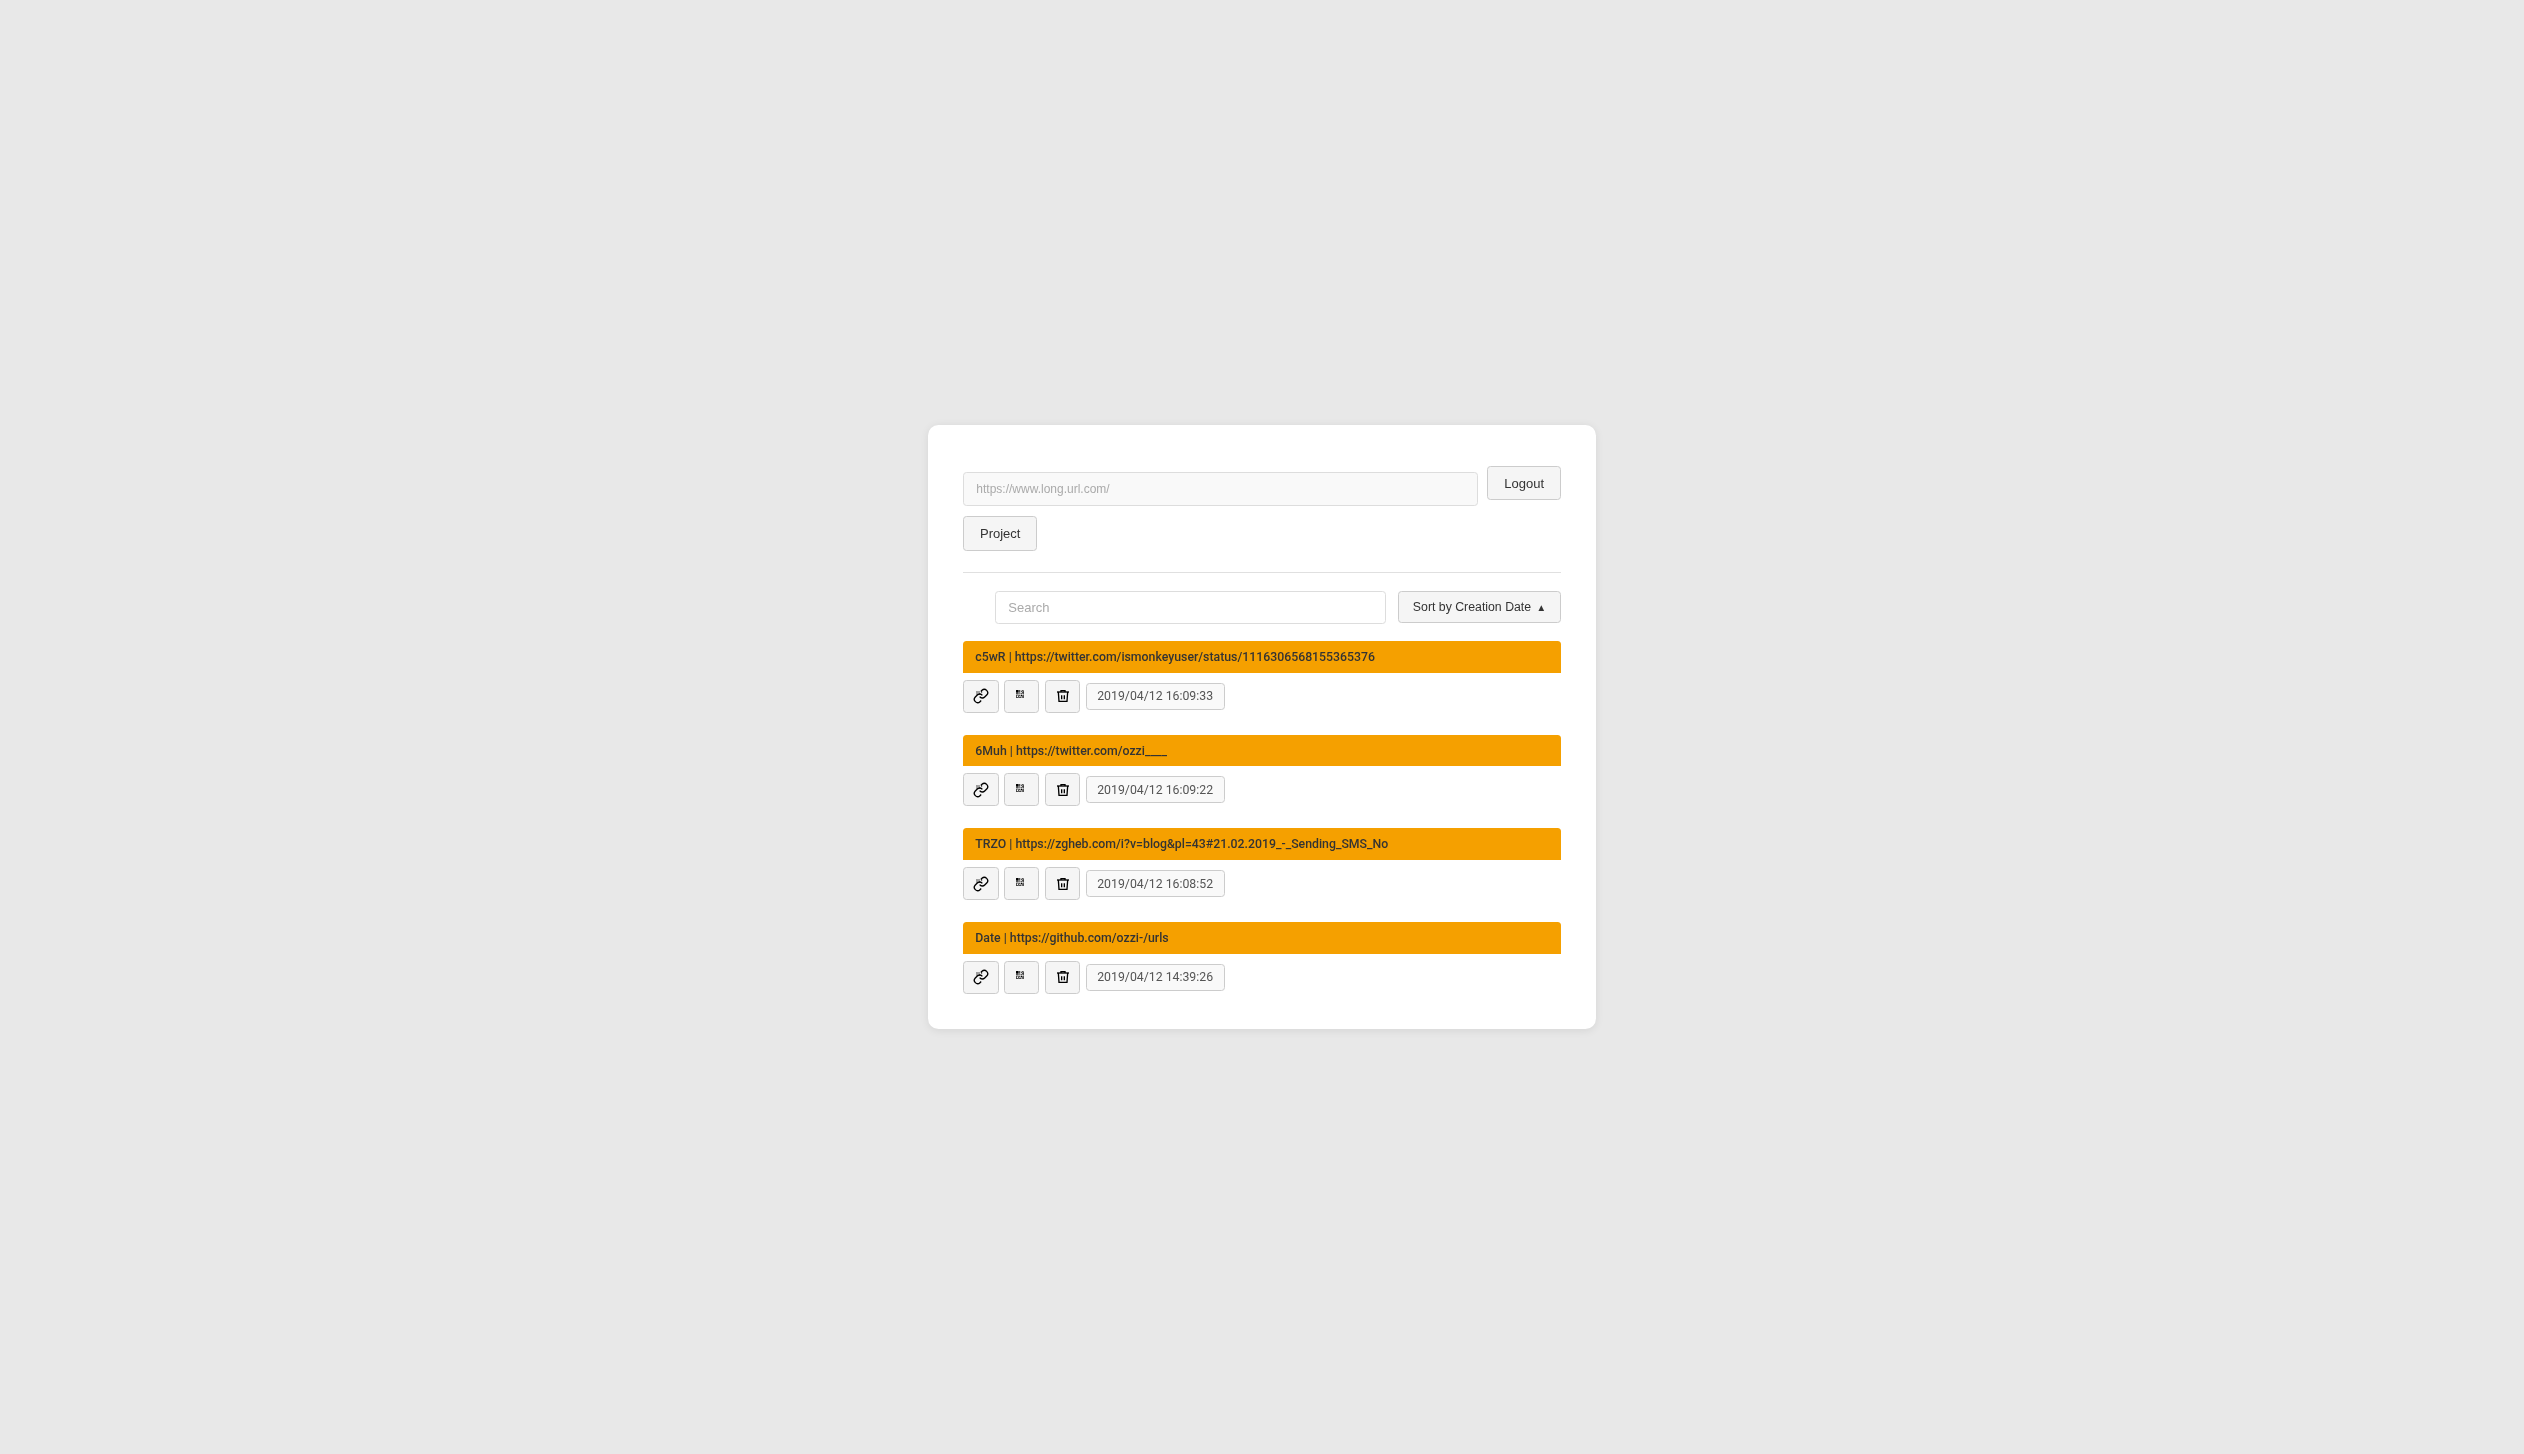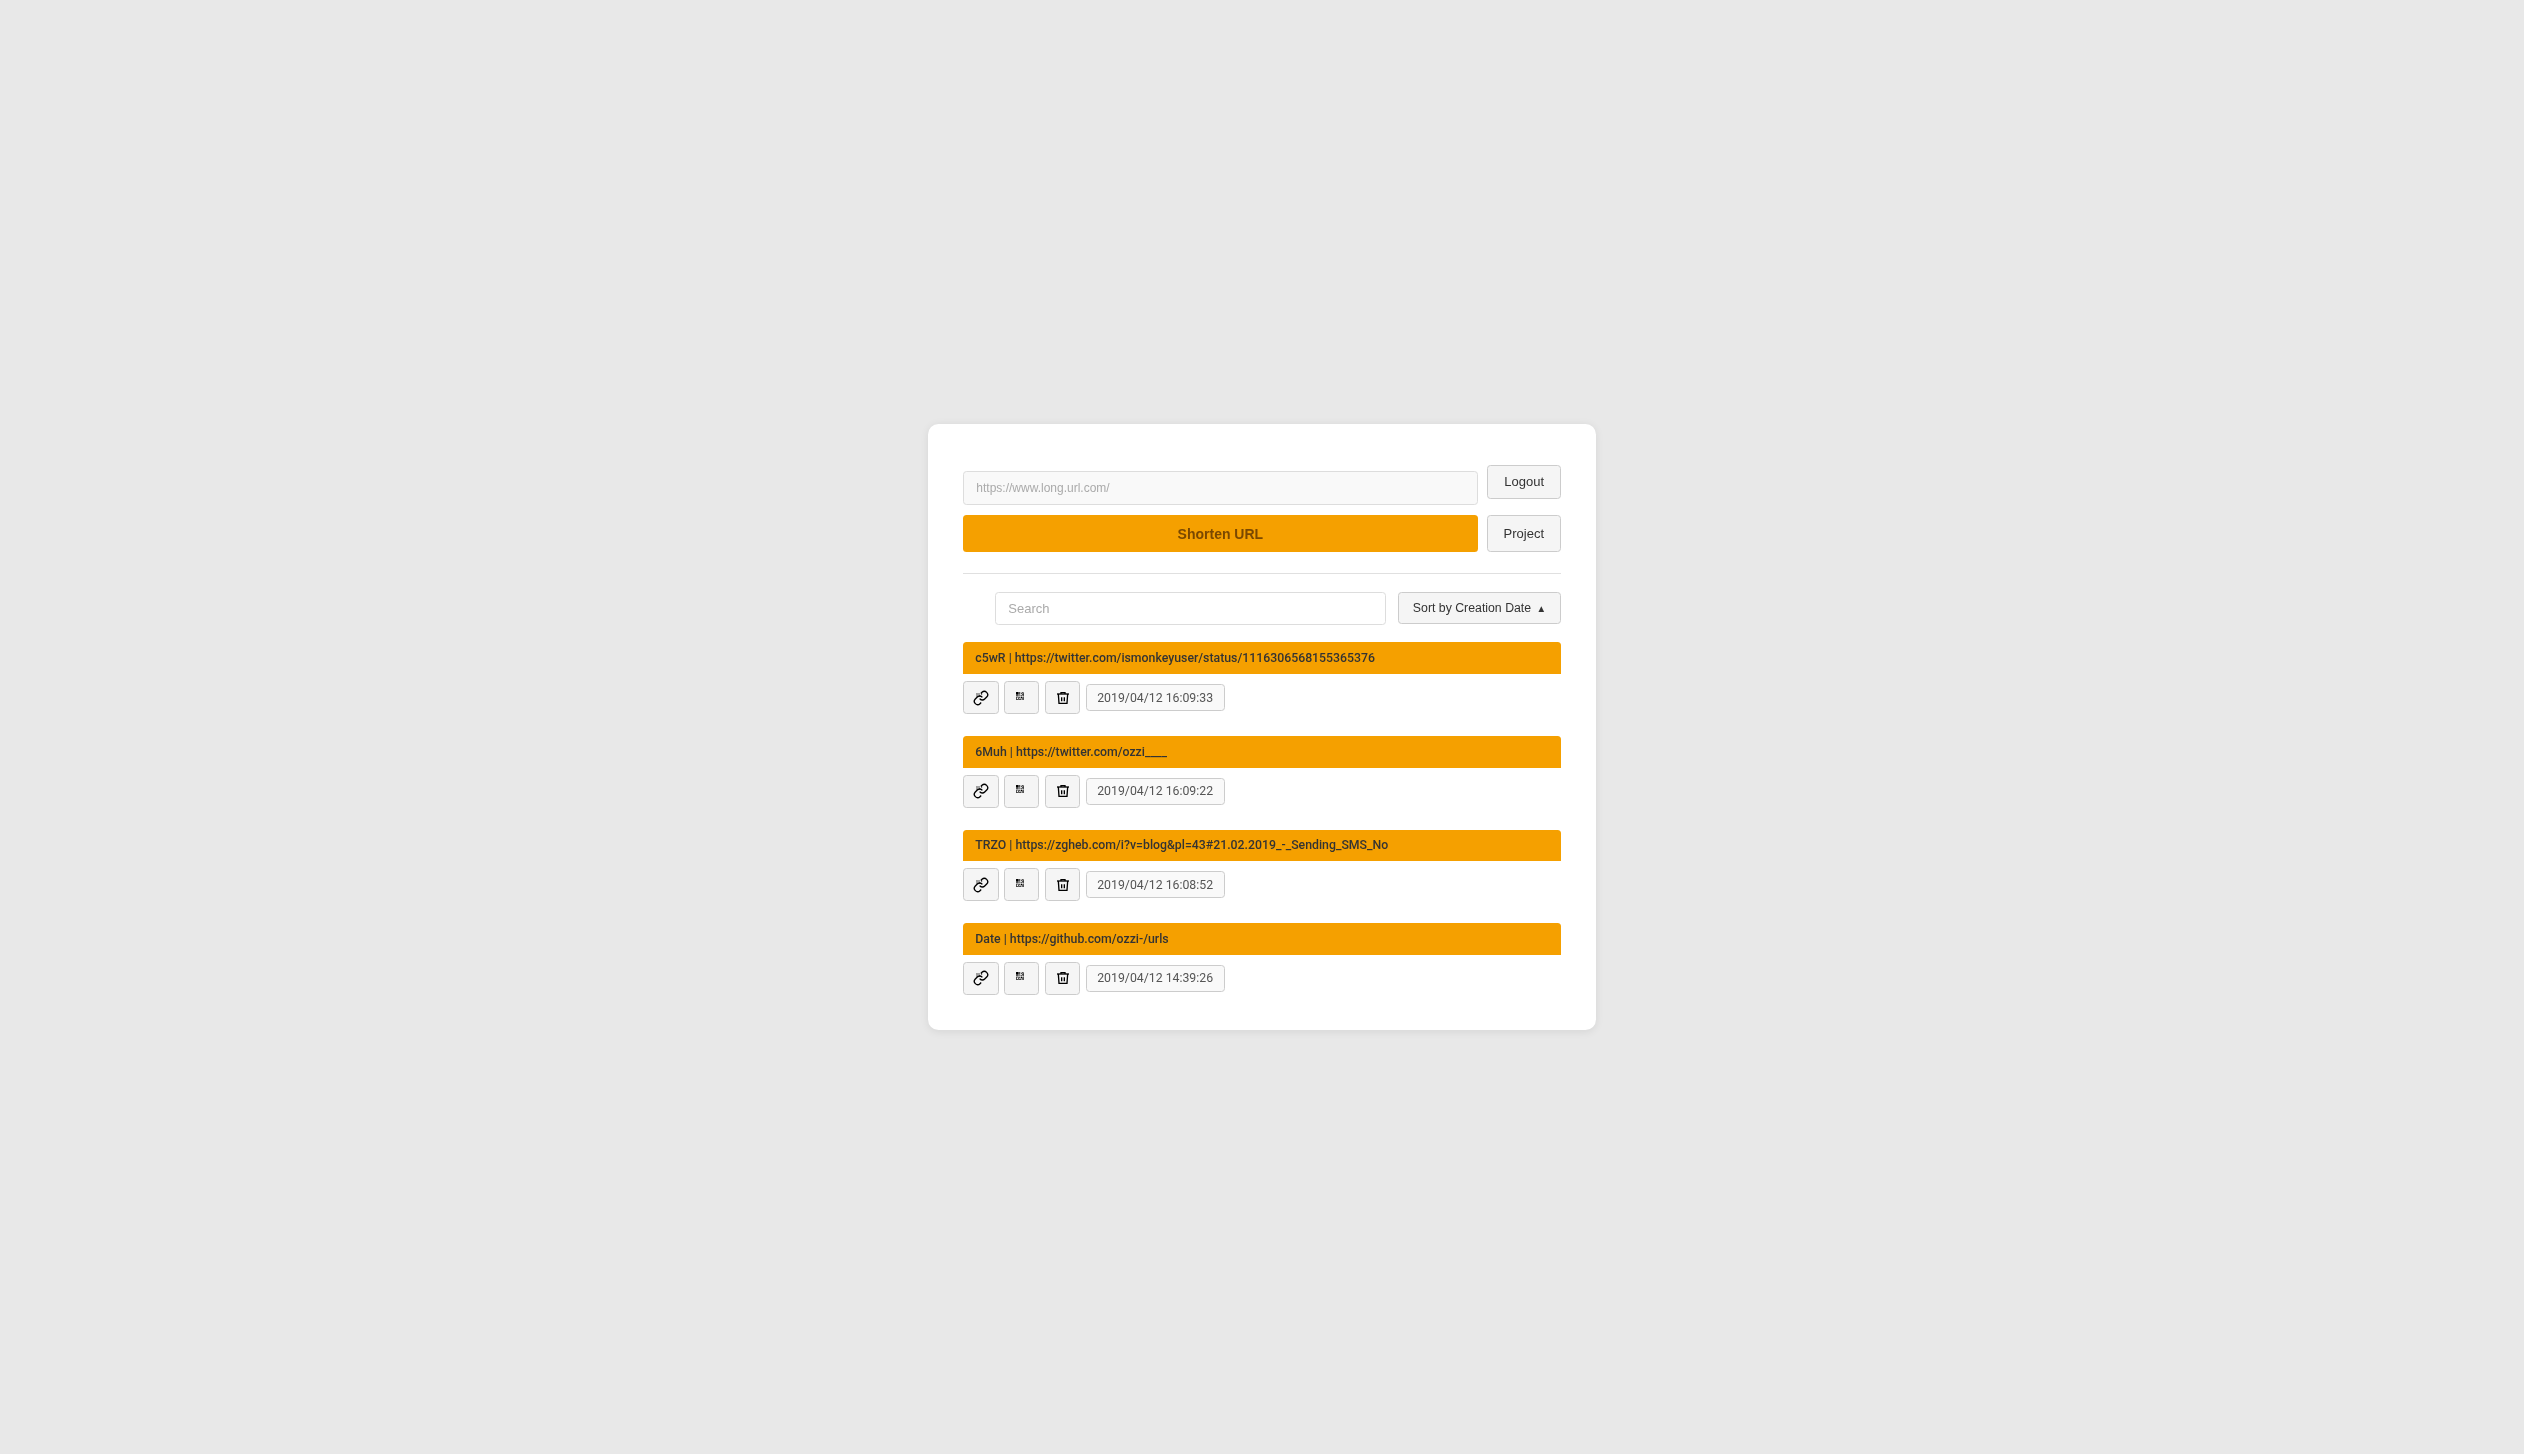--- a/index.html
+++ b/index.html
@@ -198,21 +198,20 @@
 
 <div class="main-card">
 
   <div class="top-section">
     <div class="url-row">
       <input type="text" class="url-input" placeholder="https://www.long.url.com/" style="">
       <button class="btn-logout">Logout</button>
     </div>
 
     <div class="shorten-row">
-      <button class="btn-shorten">Shorten URL</button>
       <button class="btn-project">Project</button>
     </div>
   </div>
 
   <hr class="divider">
 
   <div class="filter-row">
     <input type="text" class="search-input" placeholder="Search" style="">
     <button class="btn-sort">
       <span>Sort by Creation Date</span>

